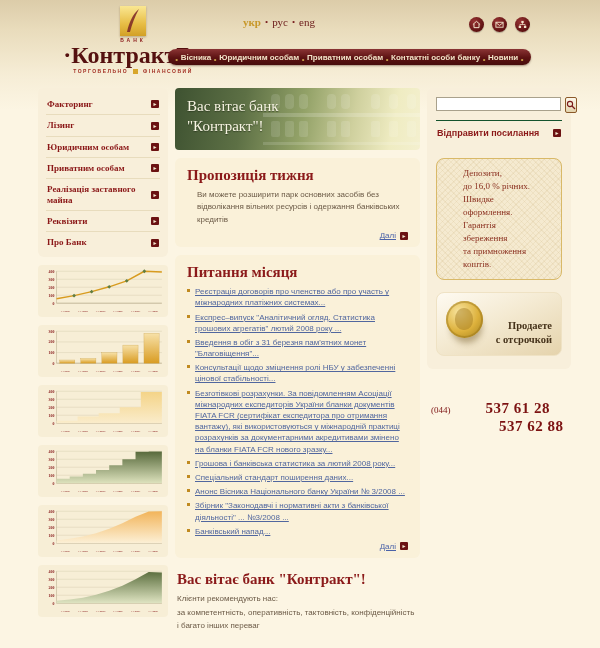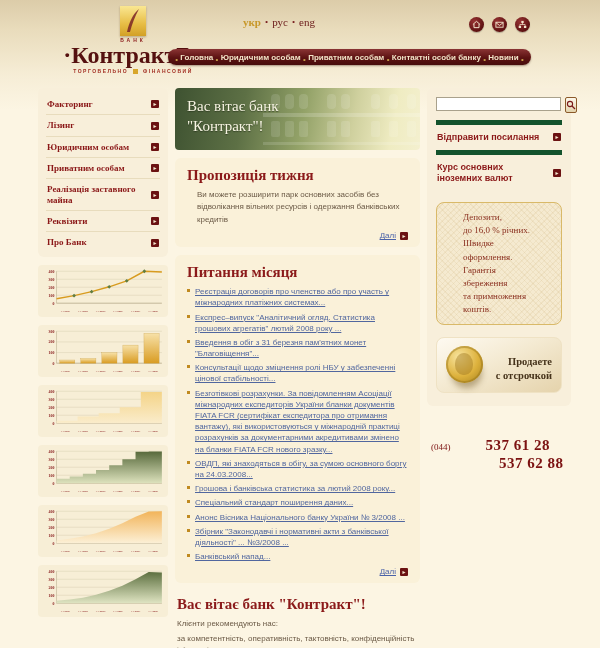--- a/index.html
+++ b/index.html
@@ -69,30 +69,30 @@
   .qlist a { color:#51679f; text-decoration:underline; cursor:pointer; }
   .welcome { margin-top:13px; padding:0 2px; }
   .welcome p { font-size:8px; color:#6b5a46; line-height:1.55; margin-bottom:2px; }
   
   .rpanel { background:#f8efdb; border-radius:6px; padding:9px 9px 13px; }
   .search-row { display:flex; gap:4px; margin-bottom:7px; }
   .search-row input { flex:1; height:14px; border:1px solid #a9a18c; background:#fff; font-size:9px; padding:0 3px; }
   .search-btn { width:27px; height:16px; border:1px solid #8b5a2a; border-radius:2px; cursor:pointer;
                 background:linear-gradient(180deg,#fdf8ec,#e3d3ac); display:flex; align-items:center; justify-content:center; }
   .rlink { display:flex; justify-content:space-between; align-items:center; gap:4px;
-           padding:7px 1px; border-top:5px solid #14532d; cursor:pointer; }
+           padding:7px 1px; border-top:1px solid #14532d; cursor:pointer; }
   .rlink:last-of-type { border-bottom:1px solid #e3d7b8; }
   .rlink span.lbl { color:#8b1818; font-weight:bold; font-size:9px; line-height:1.2; }
   .deposit { margin-top:12px; border:1px solid #d9b968; border-radius:8px; padding:8px 26px;
              font-family:"Liberation Serif", serif; font-size:9px; color:#8b3020; line-height:1.45;
              background:
                repeating-linear-gradient(45deg, rgba(200,170,110,.14) 0 1px, transparent 1px 4px),
                repeating-linear-gradient(-45deg, rgba(200,170,110,.14) 0 1px, transparent 1px 4px),
                #f5ead0; }
-  .promo { position:relative; margin-top:12px; height:56px; border-radius:8px; border:1px solid #efe2c4;
+  .promo { position:relative; margin-top:12px; height:64px; border-radius:8px; border:1px solid #efe2c4;
            background:linear-gradient(155deg,#fefaf1 0%,#f4ead2 45%,#e5d3ac 100%); cursor:pointer; }
   .coin { position:absolute; left:9px; top:8px; width:37px; height:37px; border-radius:50%;
           background:radial-gradient(circle at 35% 30%,#f8e49e,#ddb13c 55%,#a8831f 95%);
           box-shadow:inset 0 0 0 2px rgba(150,115,25,.45), 2px 8px 6px -3px rgba(110,85,30,.45); }
   .coin::after { content:""; position:absolute; left:9px; top:7px; width:18px; height:22px; border-radius:50% 50% 45% 45%;
                  background:rgba(160,120,30,.45); }
   .promo-text { position:absolute; right:9px; bottom:9px; text-align:right; font-family:"Liberation Serif", serif;
                 font-weight:bold; font-size:10.5px; line-height:1.3; color:#46331b; }
   .phones { margin-top:30px; padding-left:4px; font-family:"Liberation Serif", serif; color:#7c1212; }
   .phones .code { font-size:9px; margin-right:3px; }
@@ -141,21 +141,21 @@
             <rect x="3.7" y="1" width="2.6" height="2.4" fill="#f3e6ce"></rect>
             <rect x="0.8" y="6.5" width="2.6" height="2.4" fill="#f3e6ce"></rect>
             <rect x="6.6" y="6.5" width="2.6" height="2.4" fill="#f3e6ce"></rect>
             <path d="M5 3.4 V5 M2.1 6.5 V5 H7.9 V6.5" fill="none" stroke="#f3e6ce" stroke-width="0.8"></path>
           </svg>
       </div>
     </div>
 
     <nav class="navbar">
       <span class="nav-dot"></span>
-      <a class="nav-item">Головна</a>
+      <a class="nav-item">Вісника</a>
       <span class="nav-dot"></span>
       <a class="nav-item">Юридичним особам</a>
       <span class="nav-dot"></span>
       <a class="nav-item">Приватним особам</a>
       <span class="nav-dot"></span>
       <a class="nav-item">Контактні особи банку</a>
       <span class="nav-dot"></span>
       <a class="nav-item">Новини</a>
       <span class="nav-dot"></span>
     </nav>
@@ -418,21 +418,20 @@
       </div>
 
       <div class="cbox">
         <h2>Питання місяця</h2>
         <ul class="qlist">
           <li><a>Реєстрація договорів про членство або про участь у міжнародних платіжних системах...</a></li>
           <li><a>Експрес–випуск "Аналітичний огляд. Статистика грошових агрегатів" лютий 2008 року ...</a></li>
           <li><a>Введення в обіг з 31 березня пам'ятних монет "Благовіщення"...</a></li>
           <li><a>Консультації щодо зміцнення ролі НБУ у забезпеченні цінової стабільності...</a></li>
           <li><a>Безготівкові розрахунки. За повідомленням Асоціації міжнародних експедиторів України бланки документів FIATA FCR (сертифікат експедитора про отримання вантажу), які використовуються у міжнародній практиці розрахунків за документарними акредитивами змінено на бланки FIATA FCR нового зразку...</a></li>
-          <li><a>ОВДП, які знаходяться в обігу, за сумою основного боргу на 24.03.2008...</a></li>
           <li><a>Грошова і банківська статистика за лютий 2008 року...</a></li>
           <li><a>Спеціальний стандарт поширення даних...</a></li>
           <li><a>Анонс Вісника Національного банку України № 3/2008 ...</a></li>
           <li><a>Збірник "Законодавчі і нормативні акти з банківської діяльності" ... №3/2008 ...</a></li>
           <li><a>Банківський напад...</a></li>
         </ul>
         <div class="more-row">
           <a class="more-link">Далі</a>
           <span class="sq-icon"></span>
         </div>
@@ -454,24 +453,20 @@
             <svg viewBox="0 0 10 10" width="10" height="10">
                 <circle cx="4" cy="4" r="2.6" fill="none" stroke="#7a1a1a" stroke-width="1.1"></circle>
                 <path d="M6 6 L9 9" stroke="#7a1a1a" stroke-width="1.2"></path>
               </svg>
           </div>
         </div>
         <div class="rlink">
           <span class="lbl">Відправити посилання</span>
           <span class="sq-icon"></span>
         </div>
-        <div class="rlink">
-          <span class="lbl">Курс основних іноземних валют</span>
-          <span class="sq-icon"></span>
-        </div>
         <div class="deposit">
           <div>Депозити,</div>
           <div>до 16,0 % річних.</div>
           <div>Швидке оформлення.</div>
           <div>Гарантія збереження</div>
           <div>та примноження коштів.</div>
         </div>
         <div class="promo">
           <div class="coin"></div>
           <div class="promo-text">

